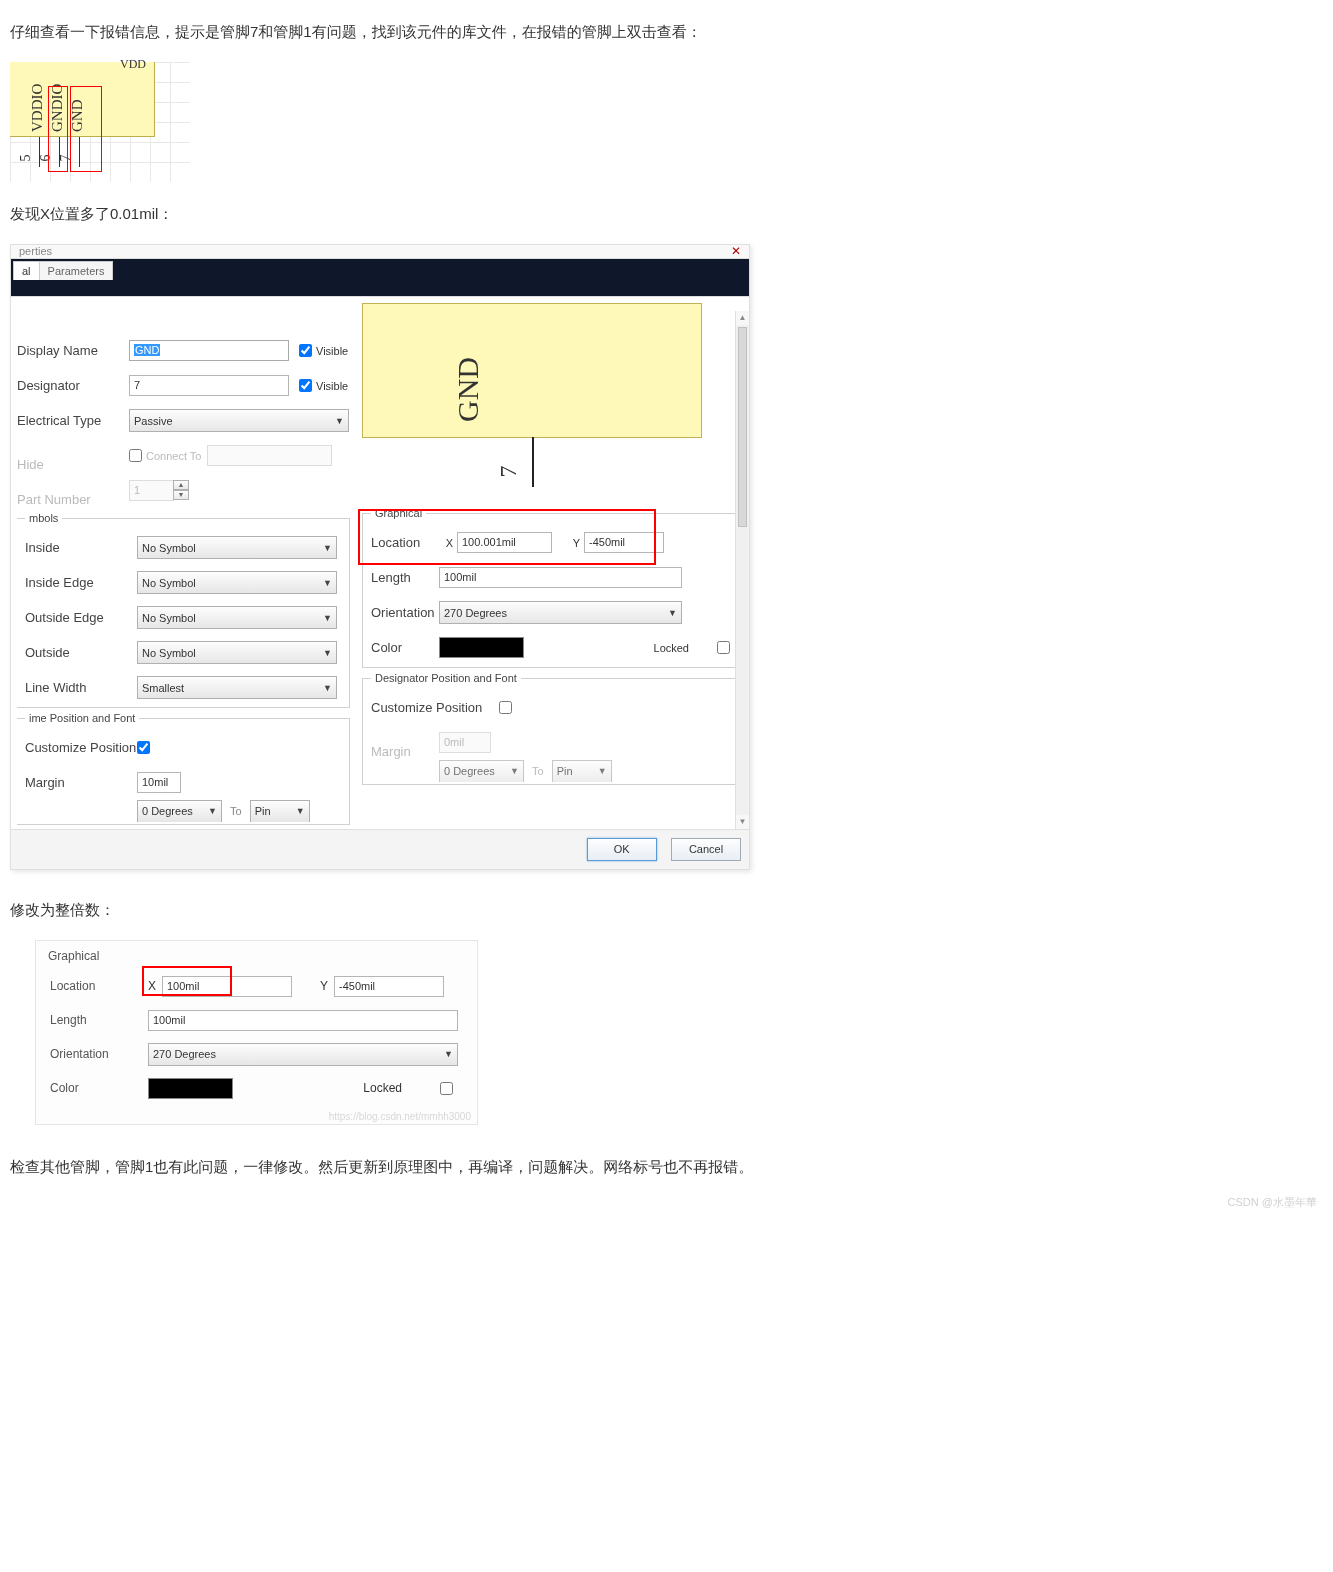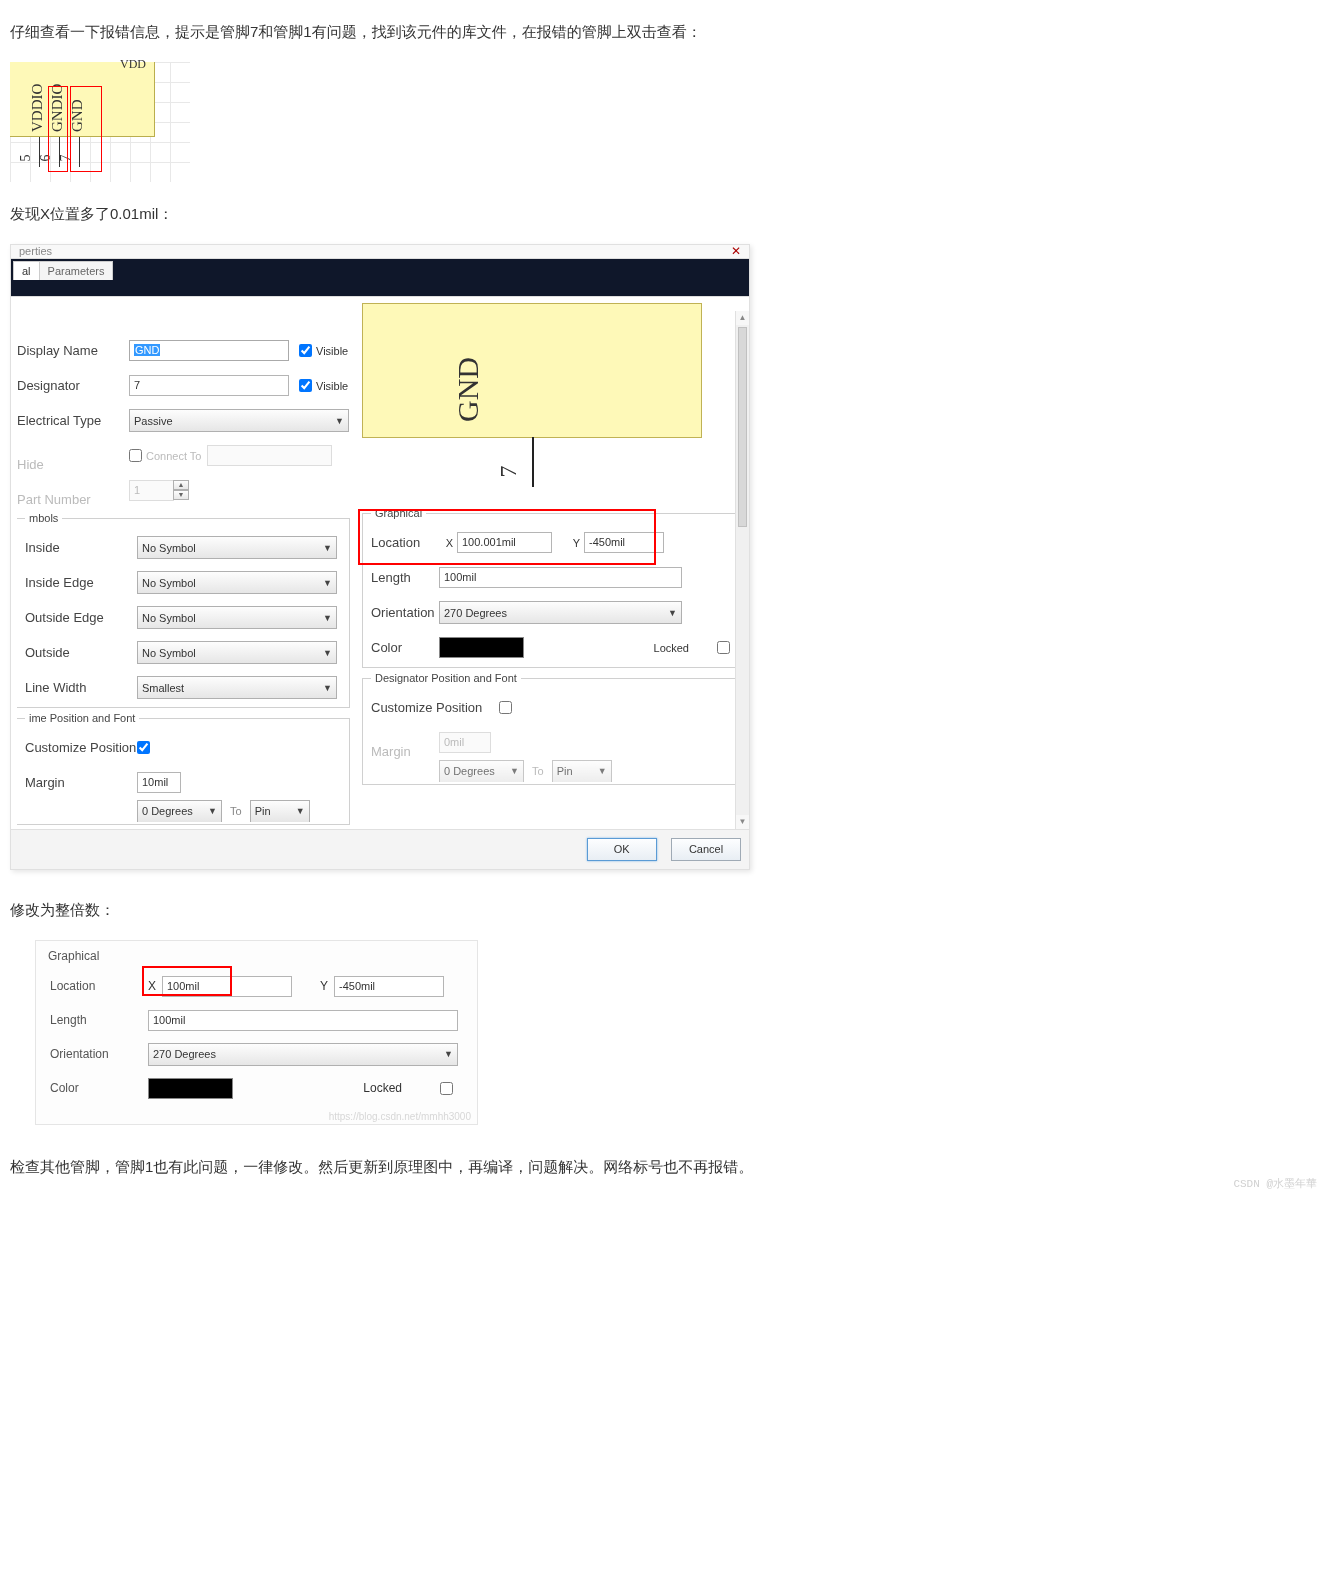--- a/index.html
+++ b/index.html
@@ -166,22 +166,22 @@
   
   .second-box {
     width: 443px; margin: 15px 0 0 25px;
     border: 1px solid #e5e5e5;
     background: #fdfdfd;
   }
   .second-box fieldset { border:none; margin:0; padding: 12px 14px 4px 14px; }
   .row2 { display:flex; align-items:center; height: 34px; font-size: 12px; }
   .lbl2 { width: 98px; color:#555; text-align:left; }
   .watermark {
-    position: absolute; right: 6px; bottom: 22px;
-    font-size: 11px; color: #d0d0d0; pointer-events:none;font-family:Liberation Mono, monospace;
+    position: absolute; right: 6px; bottom: 3px;
+    font-size: 11px; color: #d0d0d0; pointer-events:none;
   }
   .wm2 { text-align:right; color:#d7d7d7; font-size:10px; padding:2px 6px; }
 </style>
 </head>
 <body>
 
 <div class="article-text">仔细查看一下报错信息，提示是管脚7和管脚1有问题，找到该元件的库文件，在报错的管脚上双击查看：</div>
 
 <div class="pins-diagram">
   <div class="pins-paper"></div>

